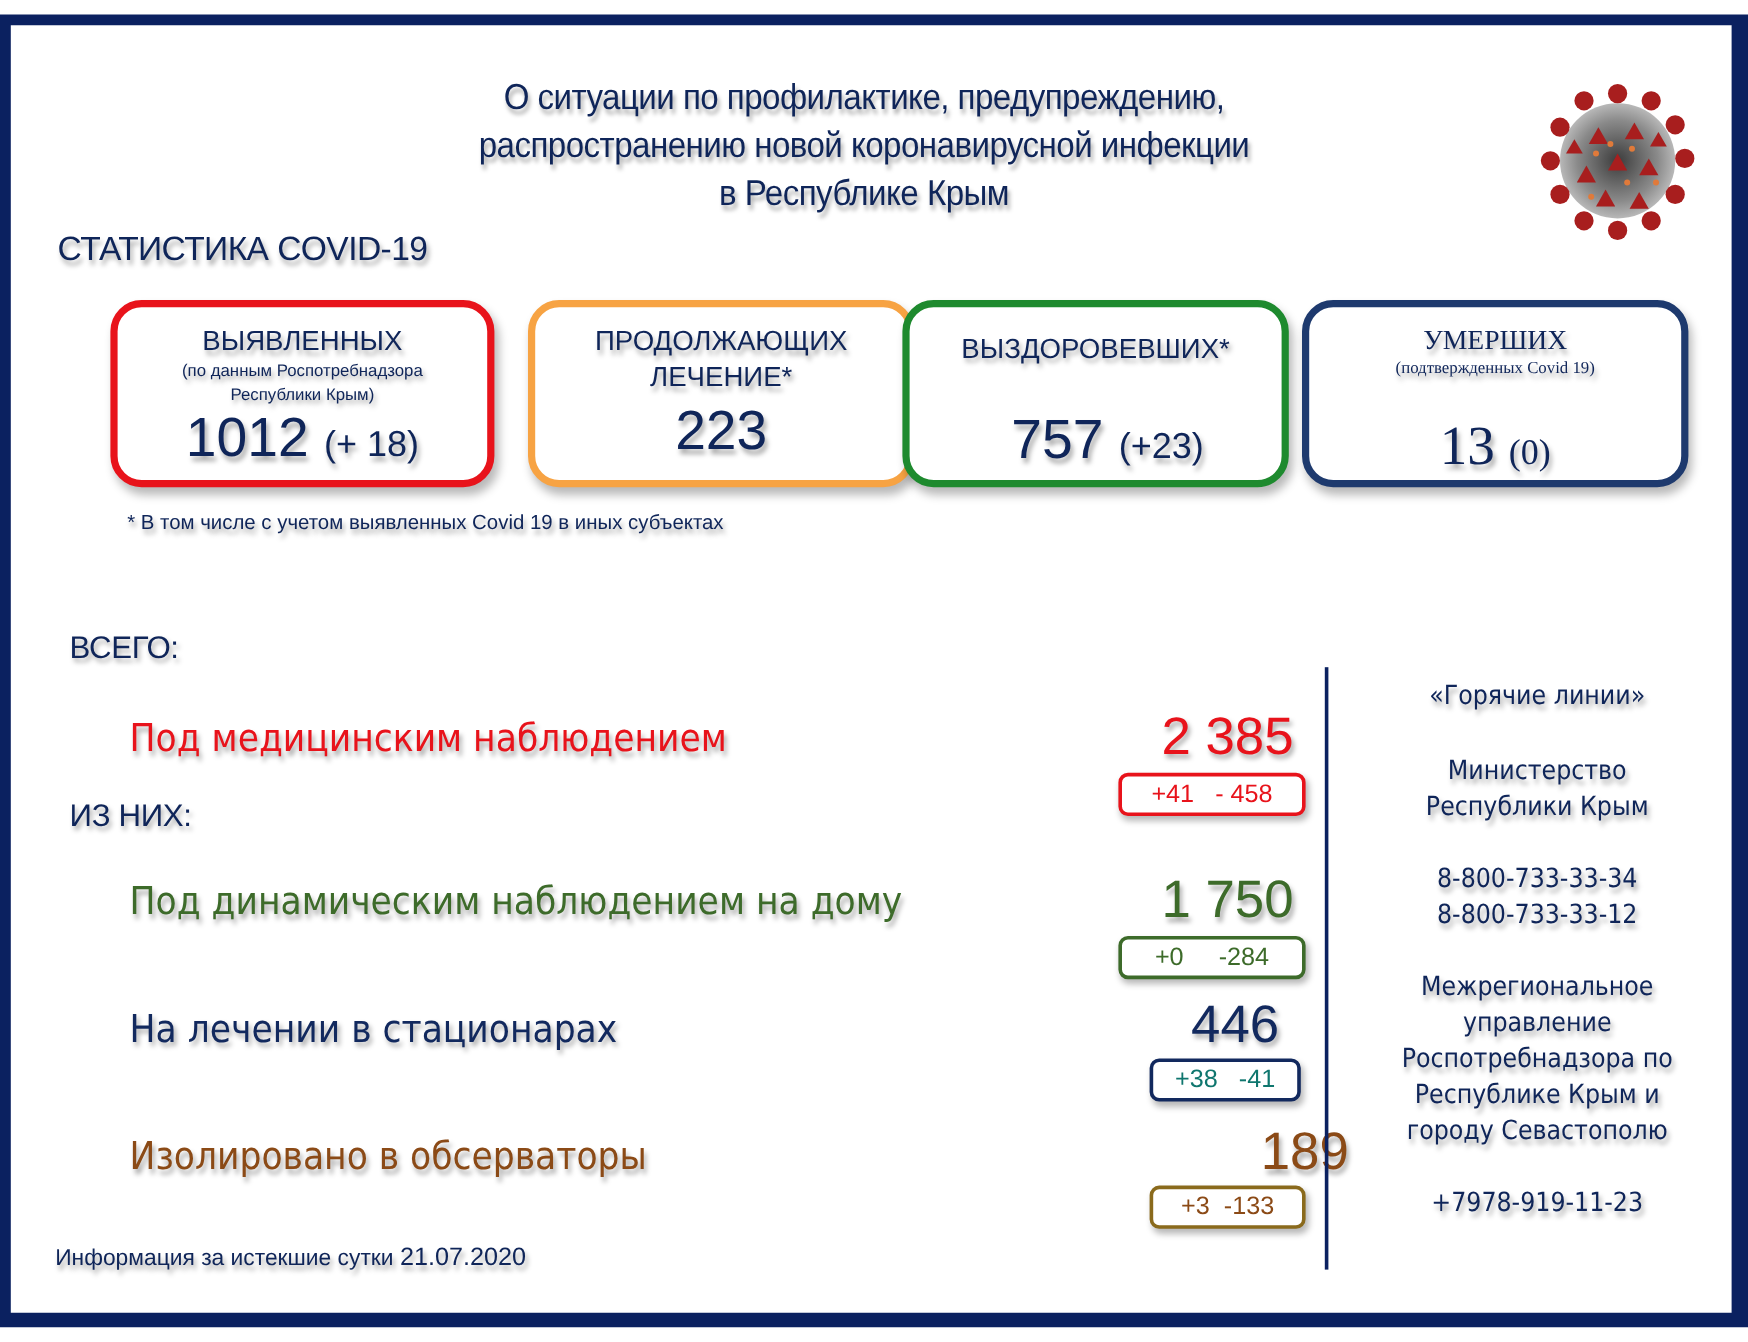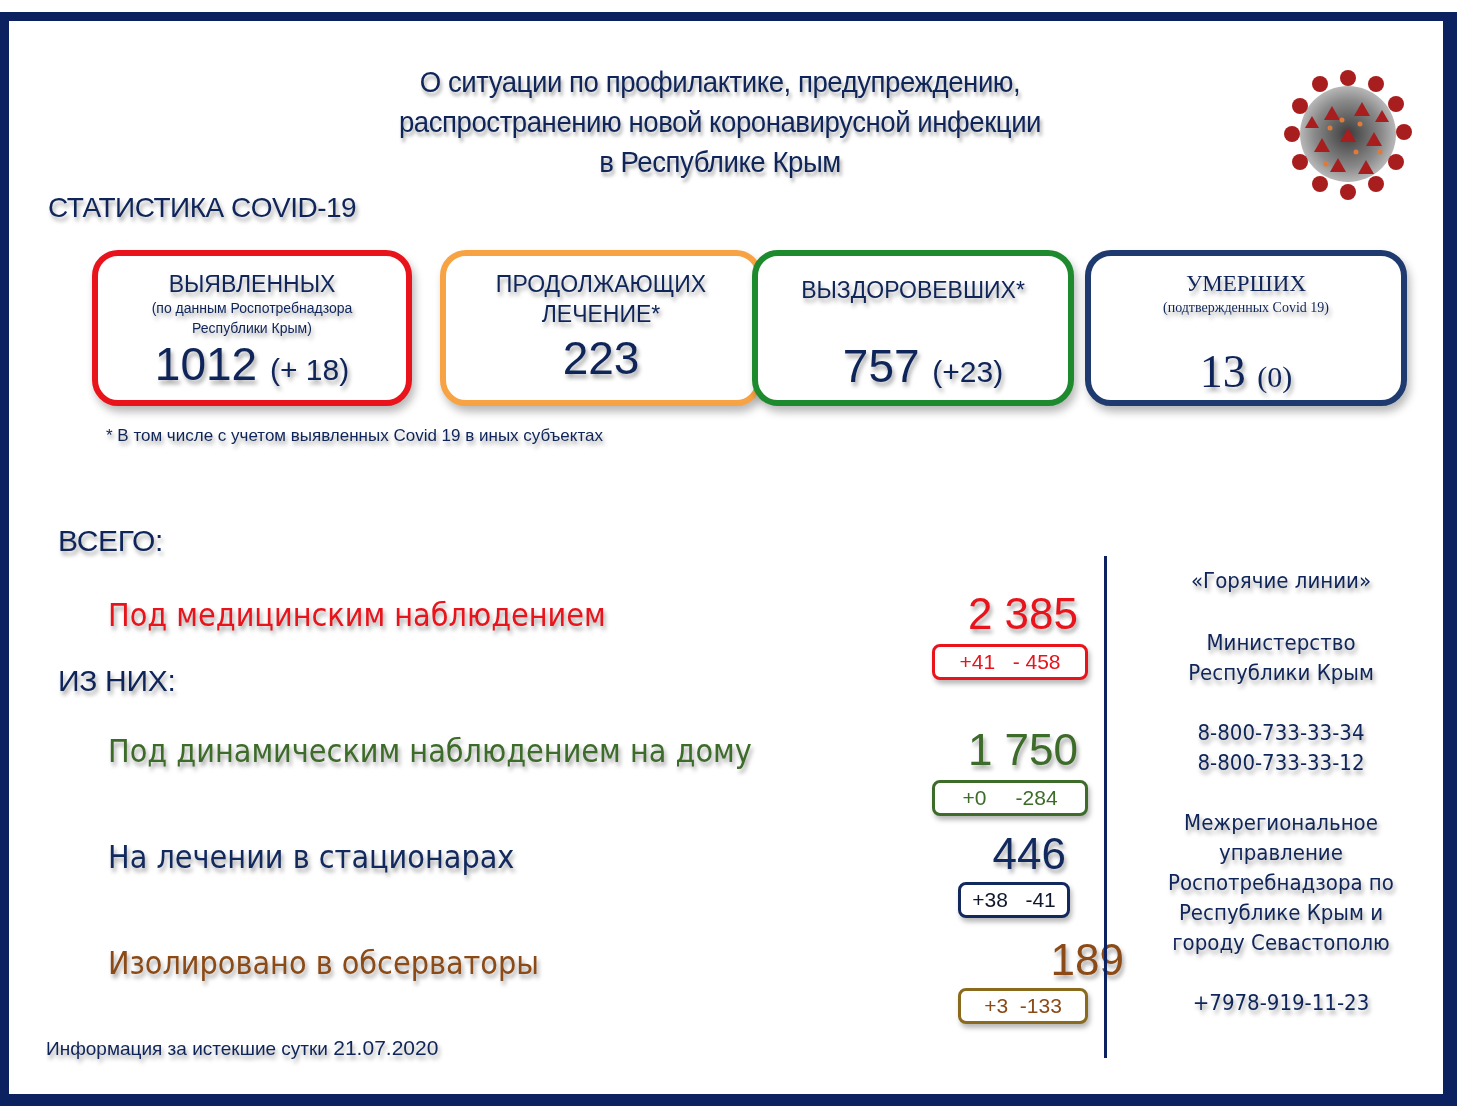--- a/index.html
+++ b/index.html
@@ -17,21 +17,21 @@
                   letter-spacing: -0.5px; }
   .virus { position: absolute; left: 1282px; top: 66px; width: 132px; height: 136px; }
   .card { position: absolute; top: 250px; height: 156px; box-sizing: border-box;
           border-radius: 26px; border-width: 6px; border-style: solid; background: #fff;
           box-shadow: 3px 6px 8px rgba(0,0,0,0.28); text-align: center; }
   .card .ctitle { font-size: 23px; line-height: 28px; margin-top: 14px; }
   .card .csub { font-size: 14px; line-height: 20px; }
   .card .cval { font-size: 46px; line-height: 52px; }
   .card .cdelta { font-size: 30px; }
   .footnote { position: absolute; left: 106px; top: 426px; font-size: 17px; }
-  .section { position: absolute; font-size: 30px; letter-spacing: -0.3px; text-align: center; }
+  .section { position: absolute; font-size: 26px; letter-spacing: -0.3px; text-align: center; }
   .row-label { position: absolute; left: 108px; font-size: 32px;
                font-family: "DejaVu Sans Condensed", "Liberation Sans", sans-serif; }
   .big-num { position: absolute; text-align: right; font-size: 44px; line-height: 48px; }
   .delta-box { position: absolute; height: 36px; box-sizing: border-box; border-width: 3px;
                border-style: solid; border-radius: 8px; font-size: 21px; line-height: 30px;
                text-align: center; box-shadow: 2px 4px 5px rgba(0,0,0,0.28); background:#fff; }
   .divider { position: absolute; left: 1104px; top: 556px; width: 3px; height: 502px;
              background: #0b2160; }
   .hot { position: absolute; left: 1150px; width: 262px; text-align: center; font-size: 22px;
          line-height: 30px; font-family: "DejaVu Sans Condensed", "Liberation Sans", sans-serif; }
@@ -142,21 +142,21 @@
 
 <div class="row-label shadow" style="top:732px; color:#3d6b2a;">Под динамическим наблюдением на дому</div>
 <div class="big-num shadow" style="left:900px; width:178px; top:726px; color:#3d6b2a;">1 750</div>
 <div class="delta-box" style="left:932px; top:780px; width:156px; border-color:#3d6b2a; color:#3d6b2a;">
   <span>+0</span>&nbsp;&nbsp;&nbsp;&nbsp;
   <span>-284</span>
 </div>
 
 <div class="row-label shadow" style="top:838px; color:#12295e;">На лечении в стационарах</div>
 <div class="big-num shadow" style="left:900px; width:166px; top:830px; color:#12295e;">446</div>
-<div class="delta-box" style="left:958px; top:882px; width:112px; border-color:#12295e; color:#0f172a;">
+<div class="delta-box" style="left:958px; top:882px; width:126px; border-color:#12295e; color:#0f766e;">
   <span>+38</span>&nbsp;&nbsp;
   <span>-41</span>
 </div>
 
 <div class="row-label shadow" style="top:944px; color:#8b4a16;">Изолировано в обсерваторы</div>
 <div class="big-num shadow" style="left:952px; width:172px; top:936px; color:#8b4a16;">189</div>
 <div class="delta-box" style="left:958px; top:988px; width:130px; border-color:#8a6a1c; color:#8b4a16;">
   <span>+3</span>&nbsp;
   <span>-133</span>
 </div>

